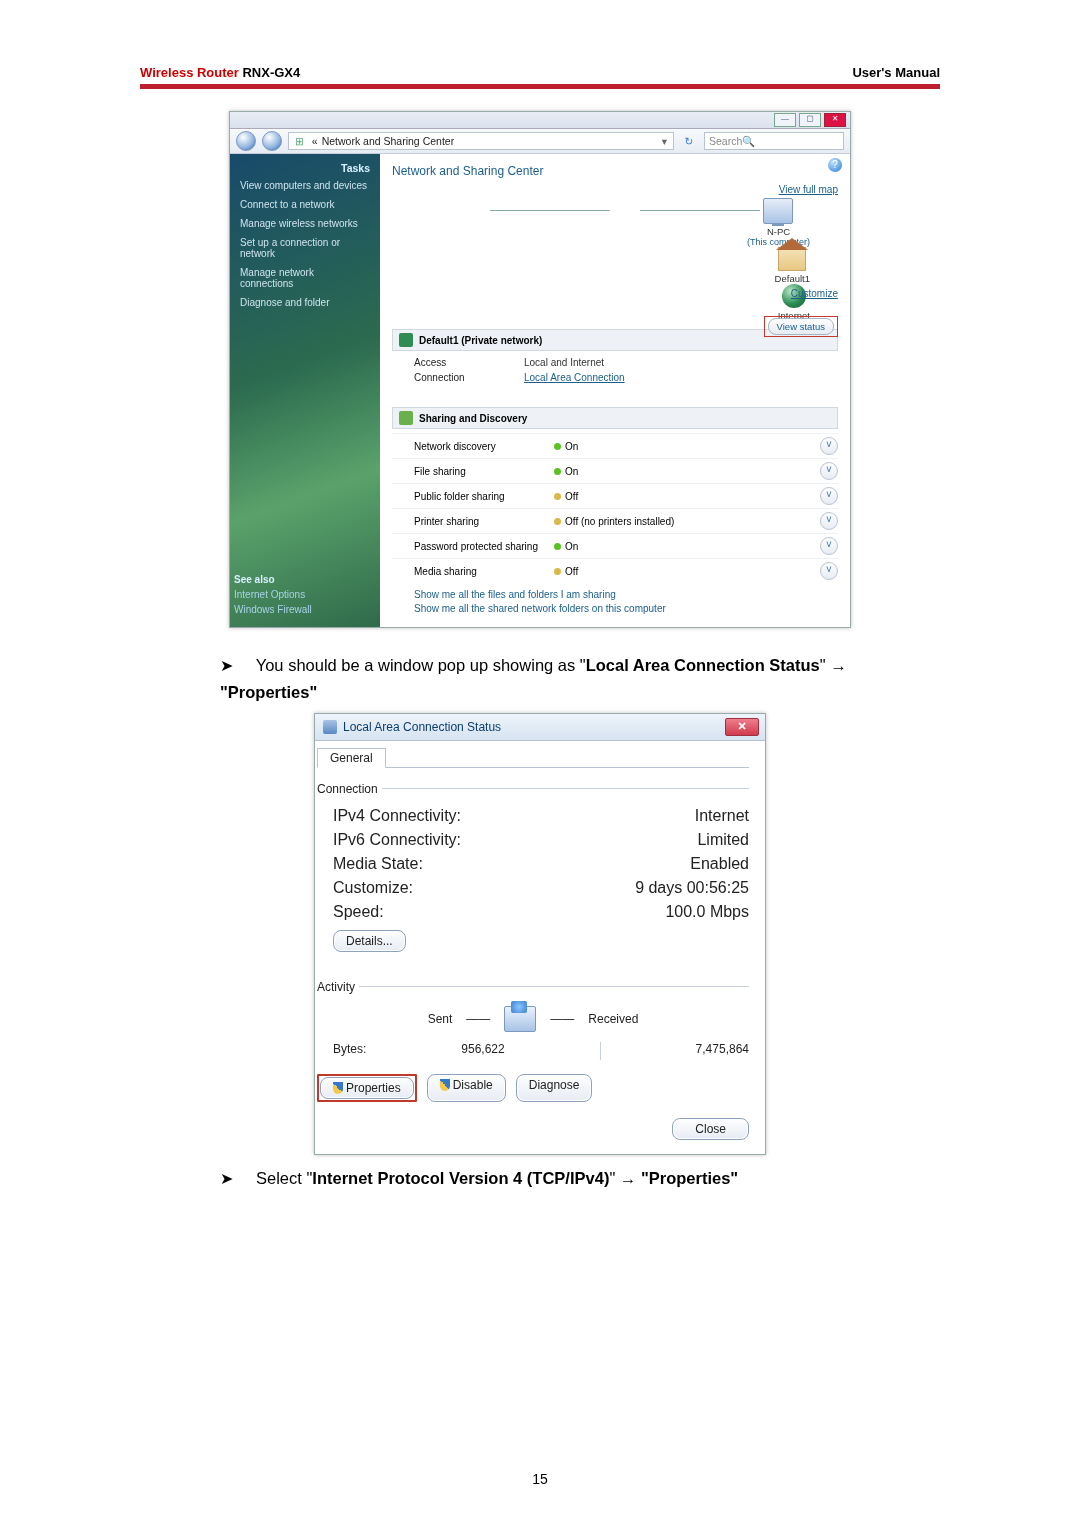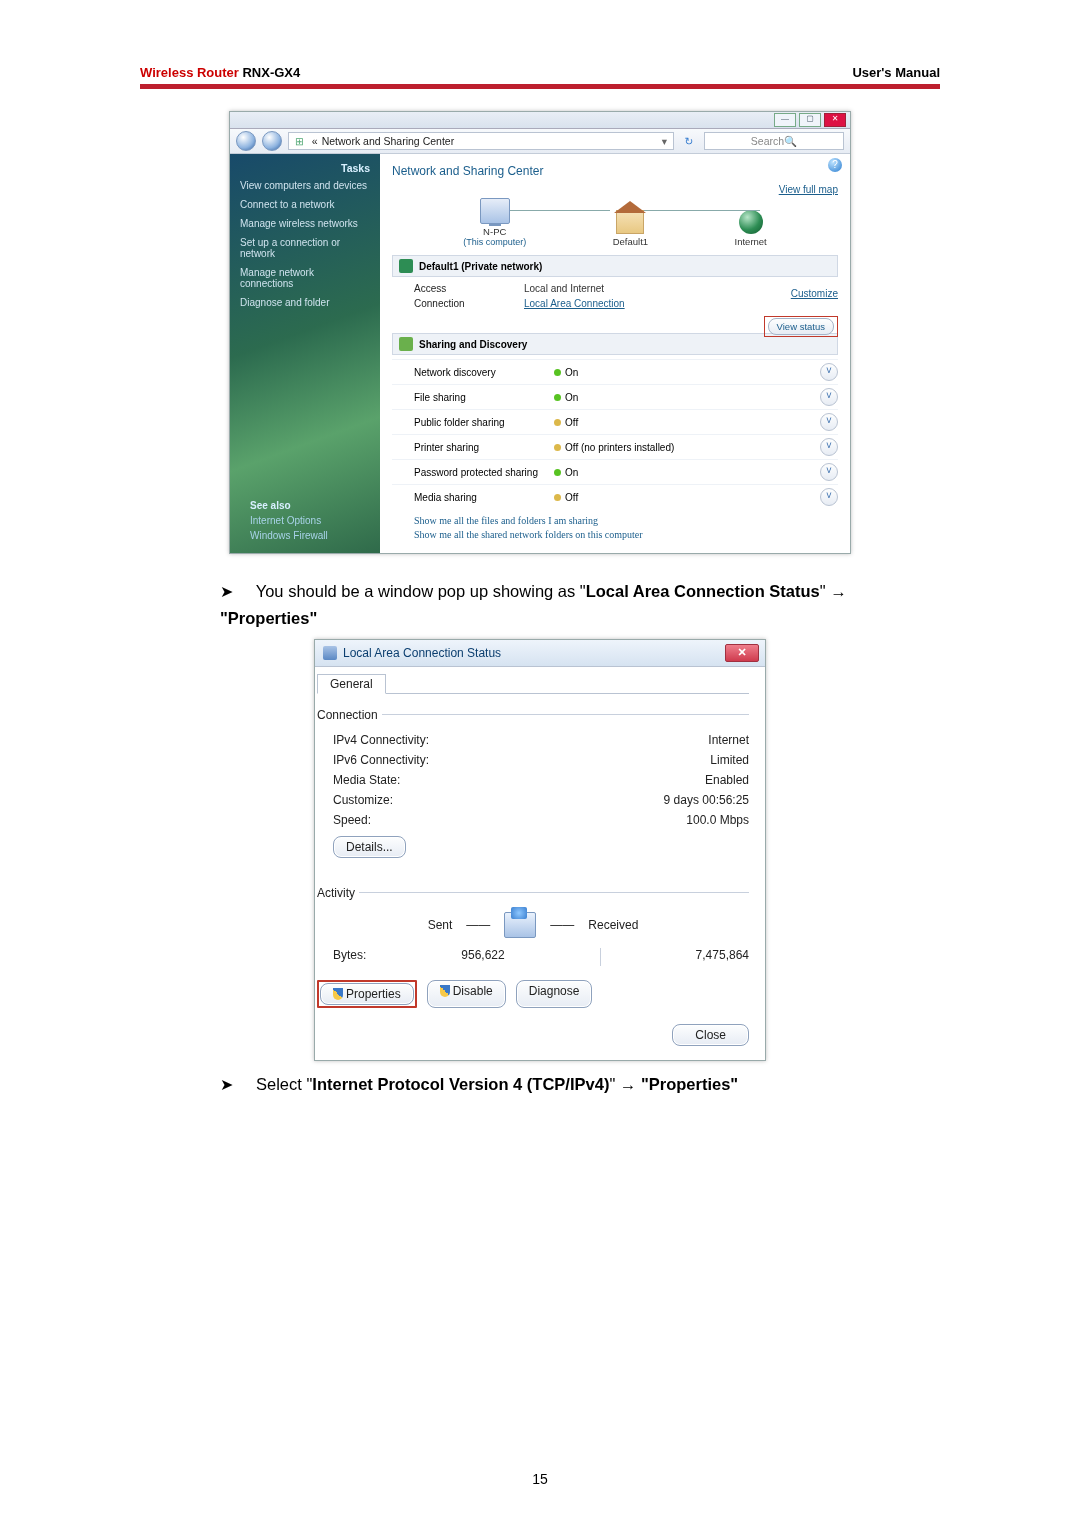--- a/index.html
+++ b/index.html
@@ -85,21 +85,21 @@
     height: 16px;
     display: flex; align-items: center;
     padding: 0 6px;
     color: #222;
   }
   .crumb .sep { color: #5a7; margin-right: 4px;}
   .s1-search {
     width: 130px; height: 16px;
     background: #fff;
     border: 1px solid #b9c3d2;
-    display: flex; align-items: center; justify-content: center;
+    display: flex; align-items: center; justify-content: flex-start;
     padding: 0 4px;
     color: #888;
   }
   .s1-body { display: flex; min-height: 355px; }
   .s1-side {
     width: 150px;
     background: linear-gradient(160deg,#184a6a 0%, #2c6b4f 45%, #5aa26b 70%, #2f6a4a 100%);
     color: #cfe9d6;
     padding: 8px 10px 8px 10px;
     box-sizing: border-box;
@@ -107,21 +107,21 @@
   }
   .s1-side .tasks-hd { color: #d9f0ff; font-weight: bold; margin-bottom: 6px; text-align: right; }
   .s1-side a {
     display: block;
     color: #cfe3ee;
     text-decoration: none;
     margin-bottom: 8px;
     font-size: 10px;
   }
   .s1-side .seealso {
-    position: absolute; left: 20px; bottom: 8px;
+    position: absolute; left: 4px; bottom: 8px;
     font-size: 10px;
   }
   .s1-side .seealso .hd { color: #d9f0ff; margin-bottom: 4px; font-weight: bold;}
   .s1-side .seealso a { color: #a8d3e8; margin-bottom: 4px; }
 
   .s1-main { flex: 1; padding: 8px 12px 10px 12px; position: relative; }
   .s1-help {
     position: absolute; top: 4px; right: 8px;
     width: 14px; height: 14px; border-radius: 50%;
     background: radial-gradient(circle at 35% 30%, #bde3ff, #2a7dd0);
@@ -202,21 +202,21 @@
   .sd-row .dot { width: 7px; height: 7px; border-radius: 50%; margin-right: 4px; }
   .sd-row .dot.on { background: #58c322; }
   .sd-row .dot.off { background: #dcb84a; }
   .sd-row .v { flex: 1; }
   .sd-row .chev {
     width: 16px; height: 16px; border: 1px solid #b9c3d2; border-radius: 50%;
     background: linear-gradient(#fdfefe,#e7ecf4);
     text-align: center; line-height: 13px; color: #3a6fae; font-size: 10px;
   }
   .s1-links { padding: 6px 0 0 22px; }
-  .s1-links a { display: block; color: #1b5e8c; font-size: 10px; text-decoration: none; margin-bottom: 3px; font-family: Liberation Serif, serif; }
+  .s1-links a { display: block; color: #1b5e8c; font-size: 10px; text-decoration: none; margin-bottom: 3px; }
 
   
   .para {
     width: 640px;
     margin: 0 auto 6px auto;
     font-size: 16.5px;
     line-height: 1.65;
     color: #000;
   }
   .para .arrow { font-size: 16px; margin-right: 18px; }
@@ -264,21 +264,21 @@
   }
   .s2-tabline { border-bottom: 1px solid #b9c3d2; margin-bottom: 14px; }
 
   fieldset.s2 {
     border: none;
     border-top: 1px solid #c8d0dd;
     margin: 0 0 12px 0;
     padding: 8px 0 0 0;
   }
   fieldset.s2 legend { padding: 0 4px 0 0; color: #222; font-size: 12px; }
-  .s2-kv { display: flex; justify-content: space-between; padding: 3px 0 3px 16px; font-size: 12px; gap: 42px; }
+  .s2-kv { display: flex; justify-content: space-between; padding: 3px 0 3px 16px; font-size: 16px; gap: 42px; }
   .s2-kv .k { color: #222; }
   .s2-kv .v { color: #222; }
 
   .vbtn {
     display: inline-block;
     background: linear-gradient(#fdfefe,#e7ecf4);
     border: 1px solid #8fa2bd;
     border-radius: 8px;
     padding: 3px 12px;
     font-size: 12px;
@@ -378,21 +378,21 @@
           <a href="#">Internet Options</a>
           <a href="#">Windows Firewall</a>
         </div>
       </div>
 
       <div class="s1-main">
         <div class="s1-help">?</div>
         <h3>Network and Sharing Center</h3>
         <a class="s1-full" href="#">View full map</a>
 
-        <div class="net-map" style="margin-top:20px;">
+        <div class="net-map" style="margin-top:20px;flex-direction:column;">
           <div class="net-line" style="left:70px; width:120px;"></div>
           <div class="net-line" style="left:220px; width:120px;"></div>
           <div class="net-node">
             <div class="nn-ico pc"></div>
             <div>N-PC</div>
             <div class="sub">(This computer)</div>
           </div>
           <div class="net-node">
             <div class="nn-ico house"></div>
             <div>Default1</div>

